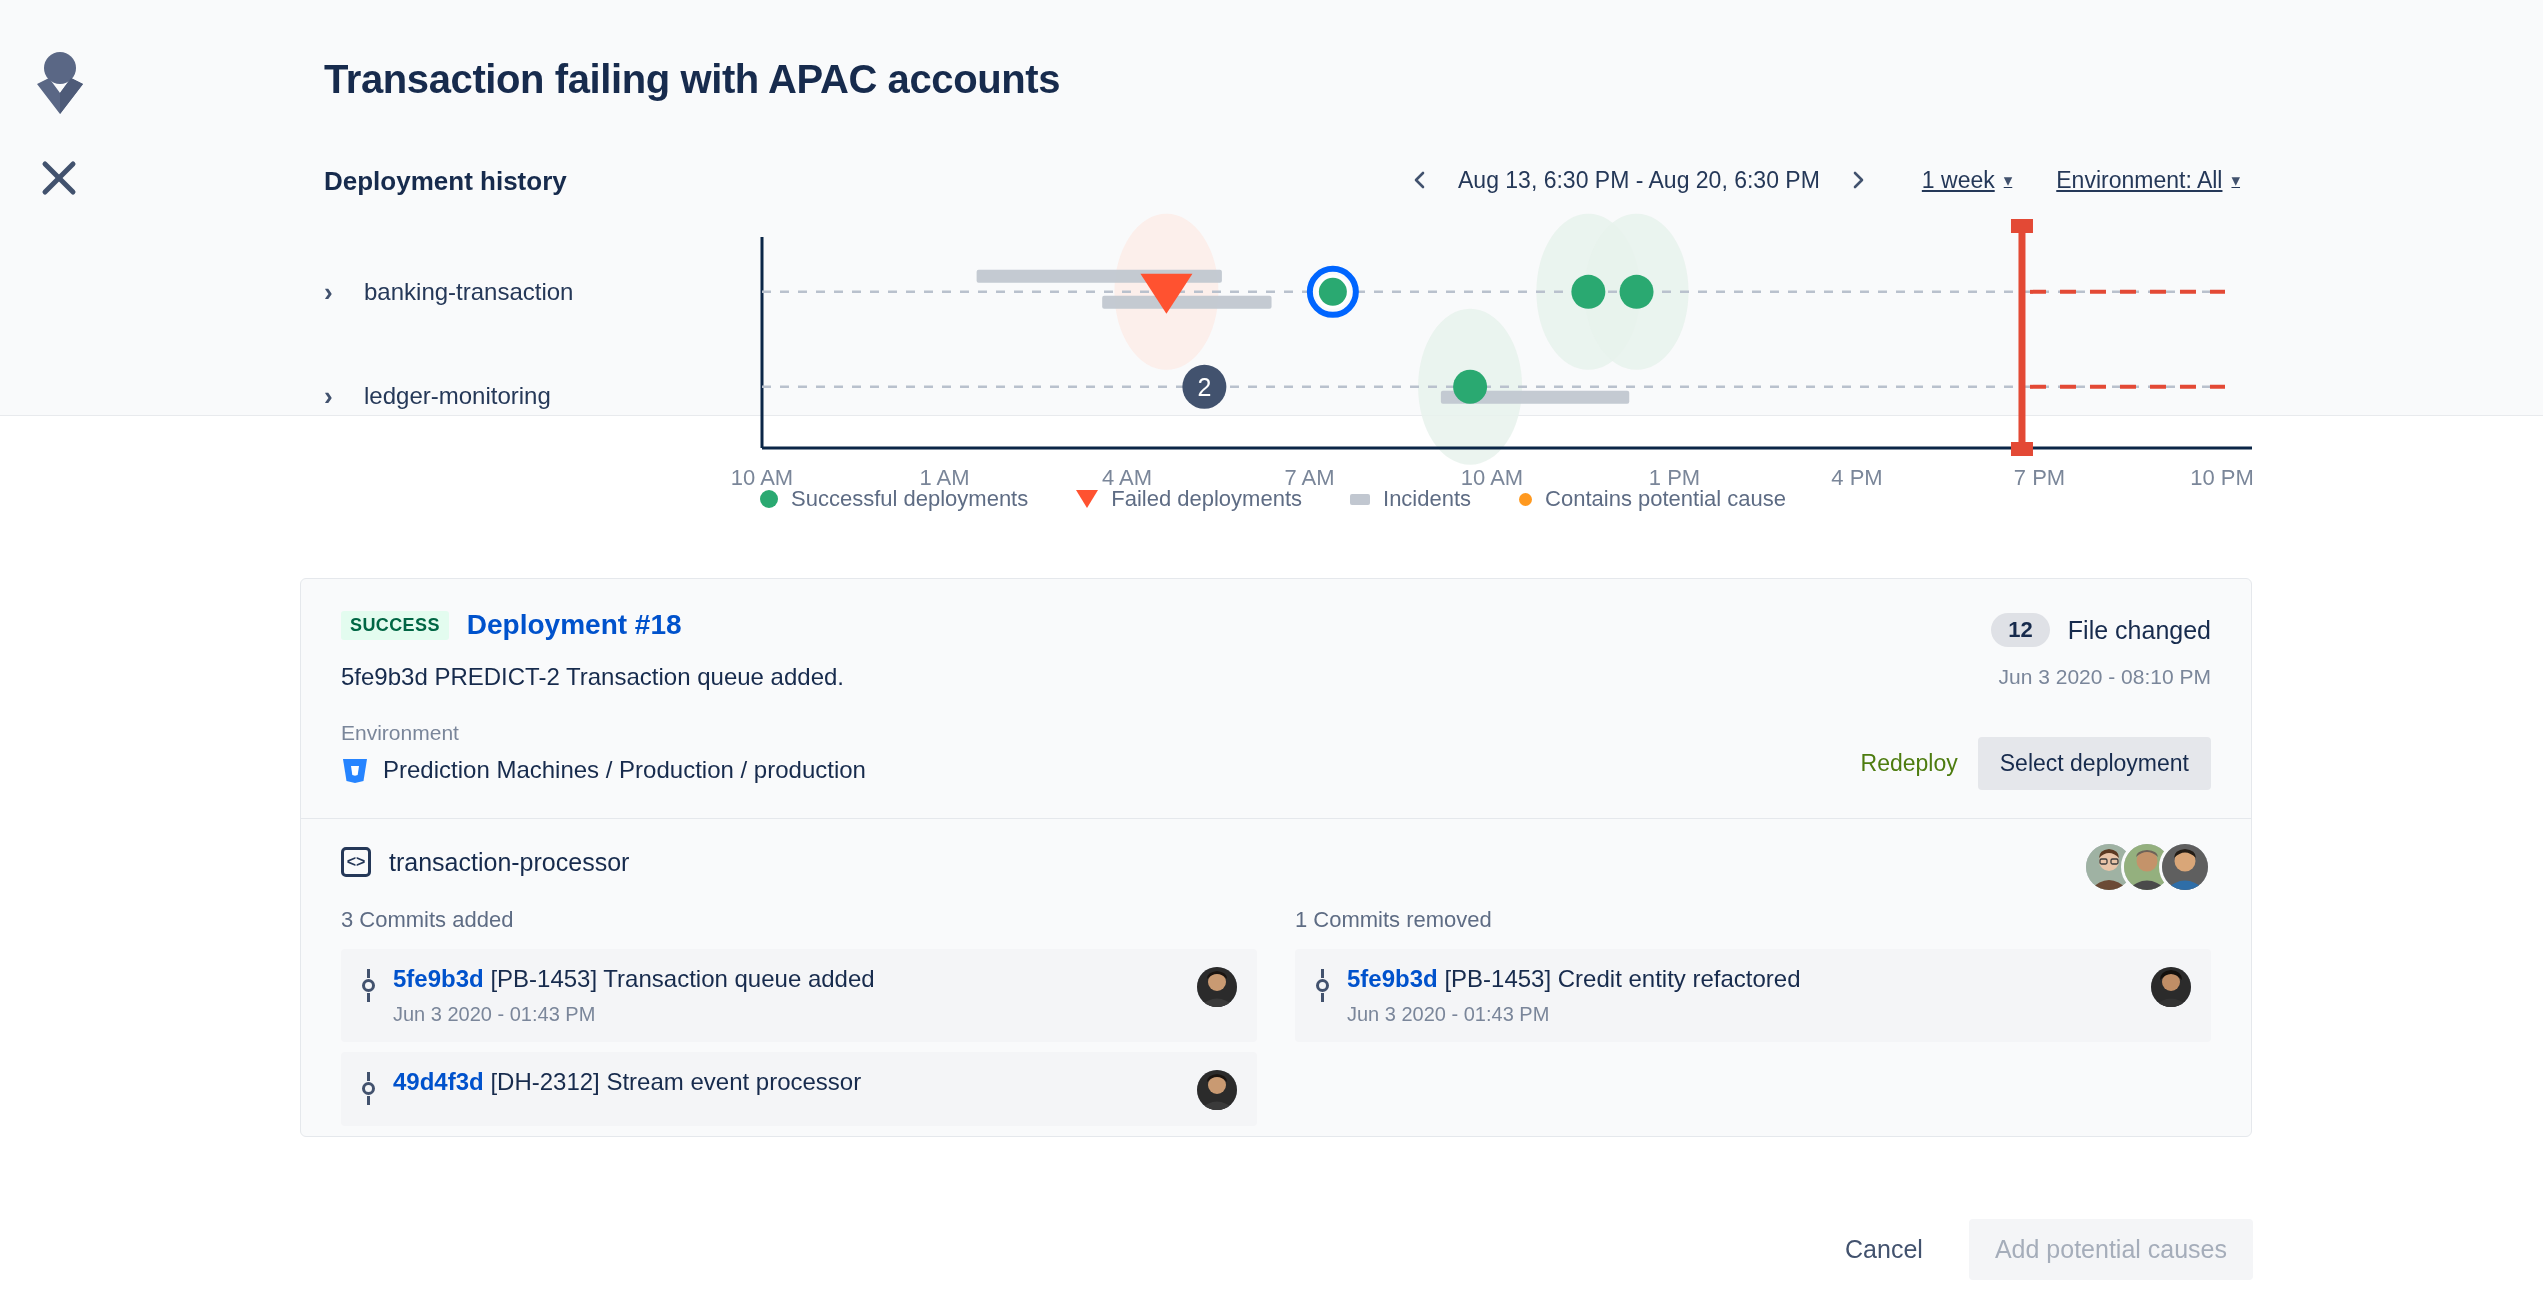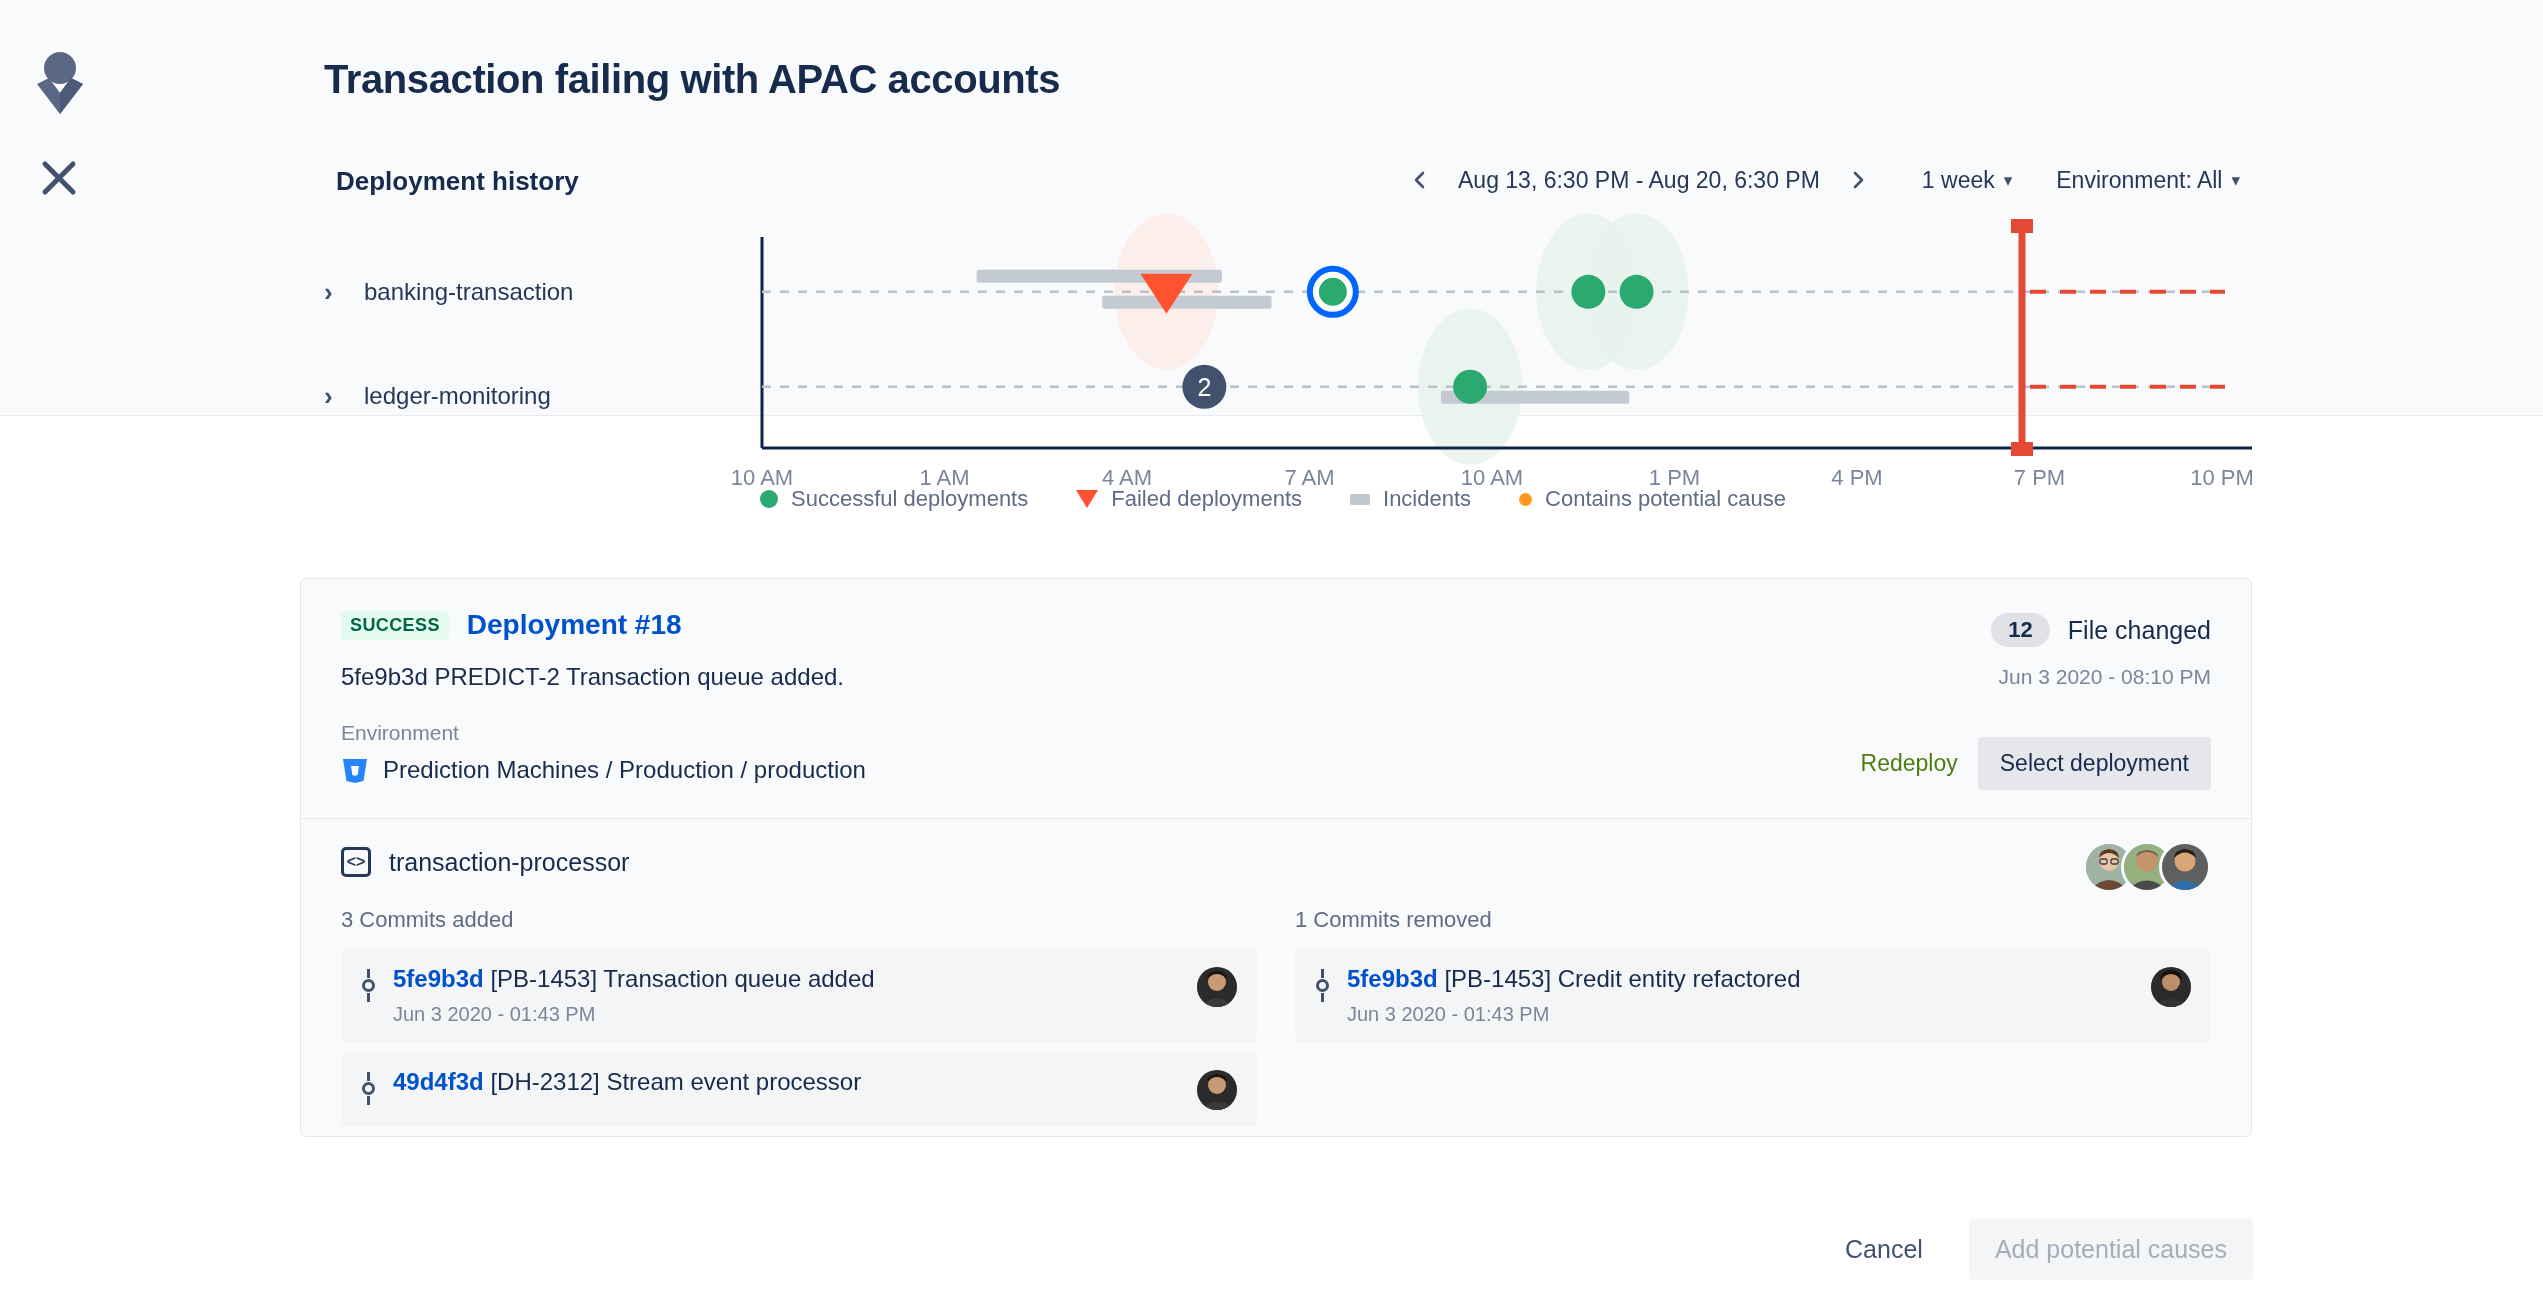--- a/index.html
+++ b/index.html
@@ -57,21 +57,21 @@
     font-size: 40px;
     font-weight: 700;
     letter-spacing: -0.4px;
     color: #172b4d;
     white-space: nowrap;
   }
 
   .section-title {
     position: absolute;
     top: 166px;
-    left: 336px;
+    left: 324px;
     font-size: 26px;
     font-weight: 700;
     color: #172b4d;
     white-space: nowrap;
   }
 
   
   .date-controls {
     position: absolute;
     top: 160px;
@@ -97,20 +97,21 @@
     color: #253858;
   }
   .dd {
     display: flex;
     align-items: center;
     gap: 9px;
     margin-left: 40px;
     cursor: pointer;
     white-space: nowrap;
     color: #253858;
+    text-decoration: underline;
   }
   .dd .caret { color: #42526e; font-size: 17px; line-height: 1; }
 
   
   .row-label {
     position: absolute;
     left: 324px;
     display: flex;
     align-items: center;
     gap: 24px;

